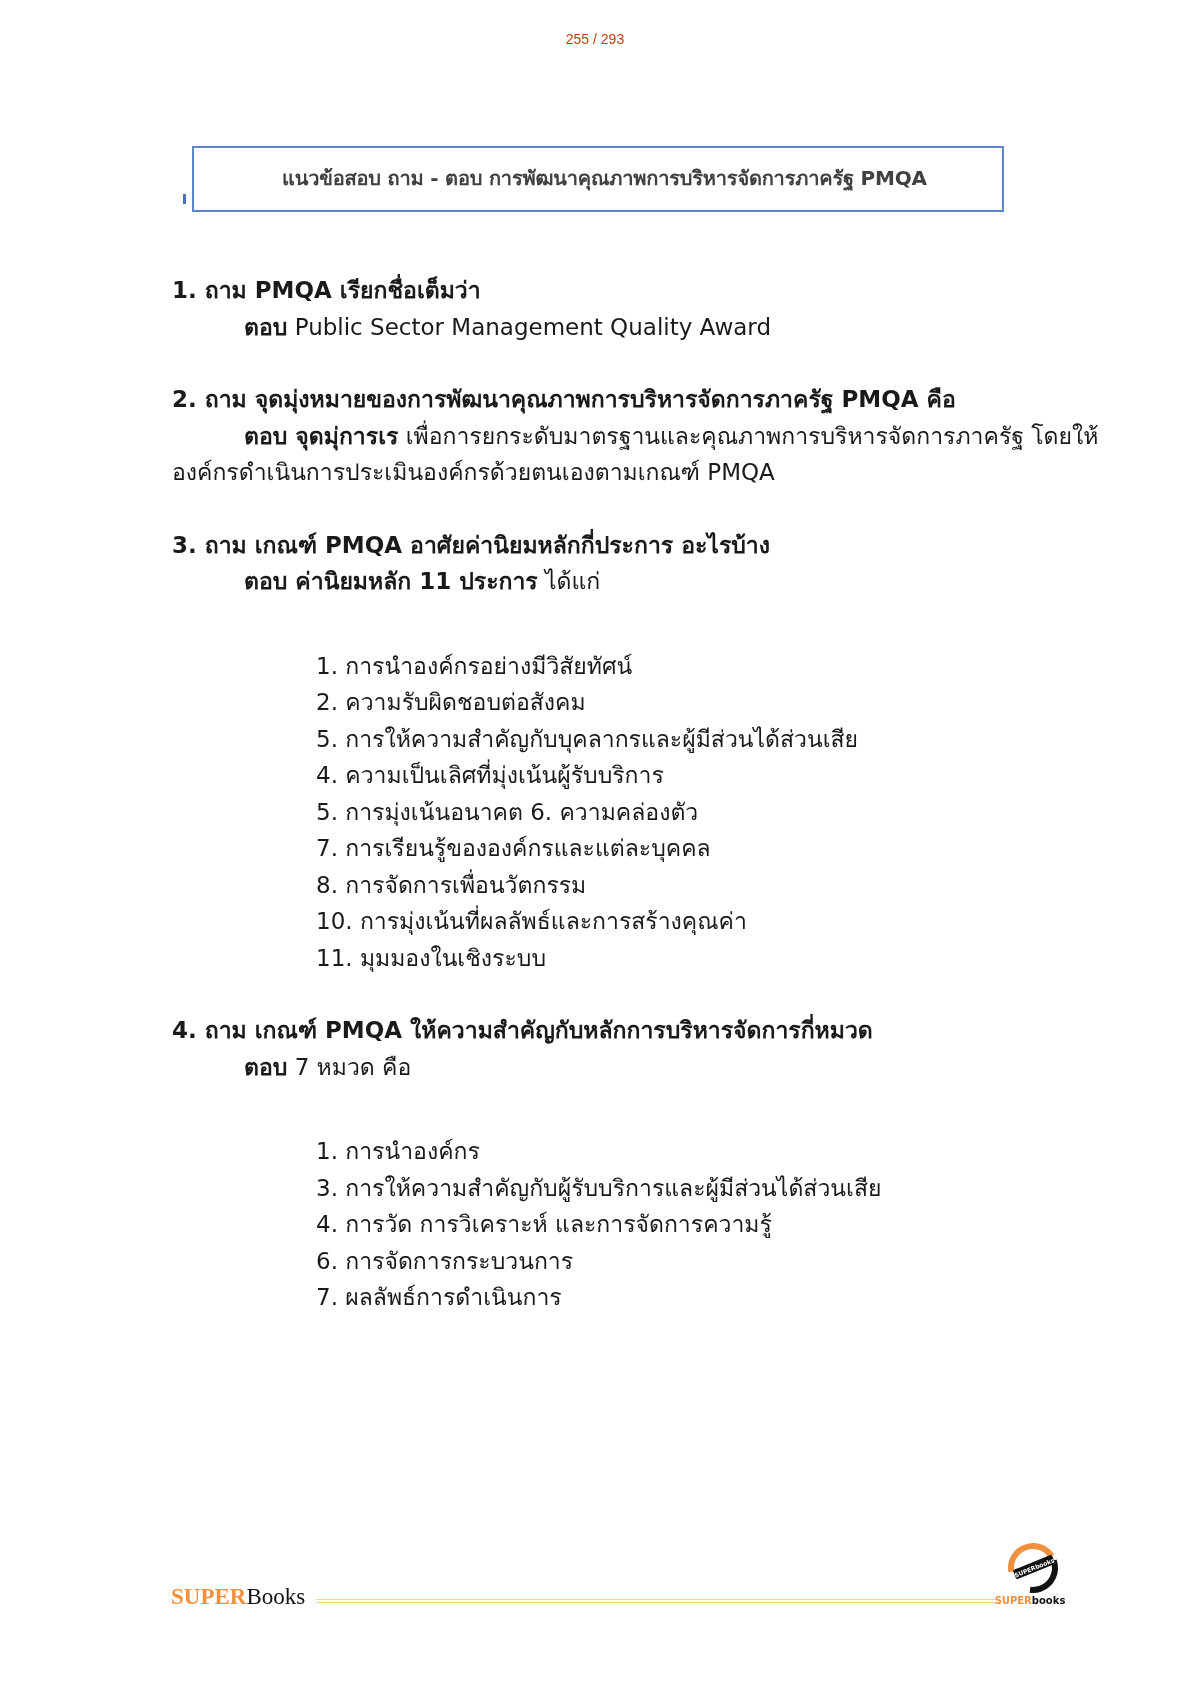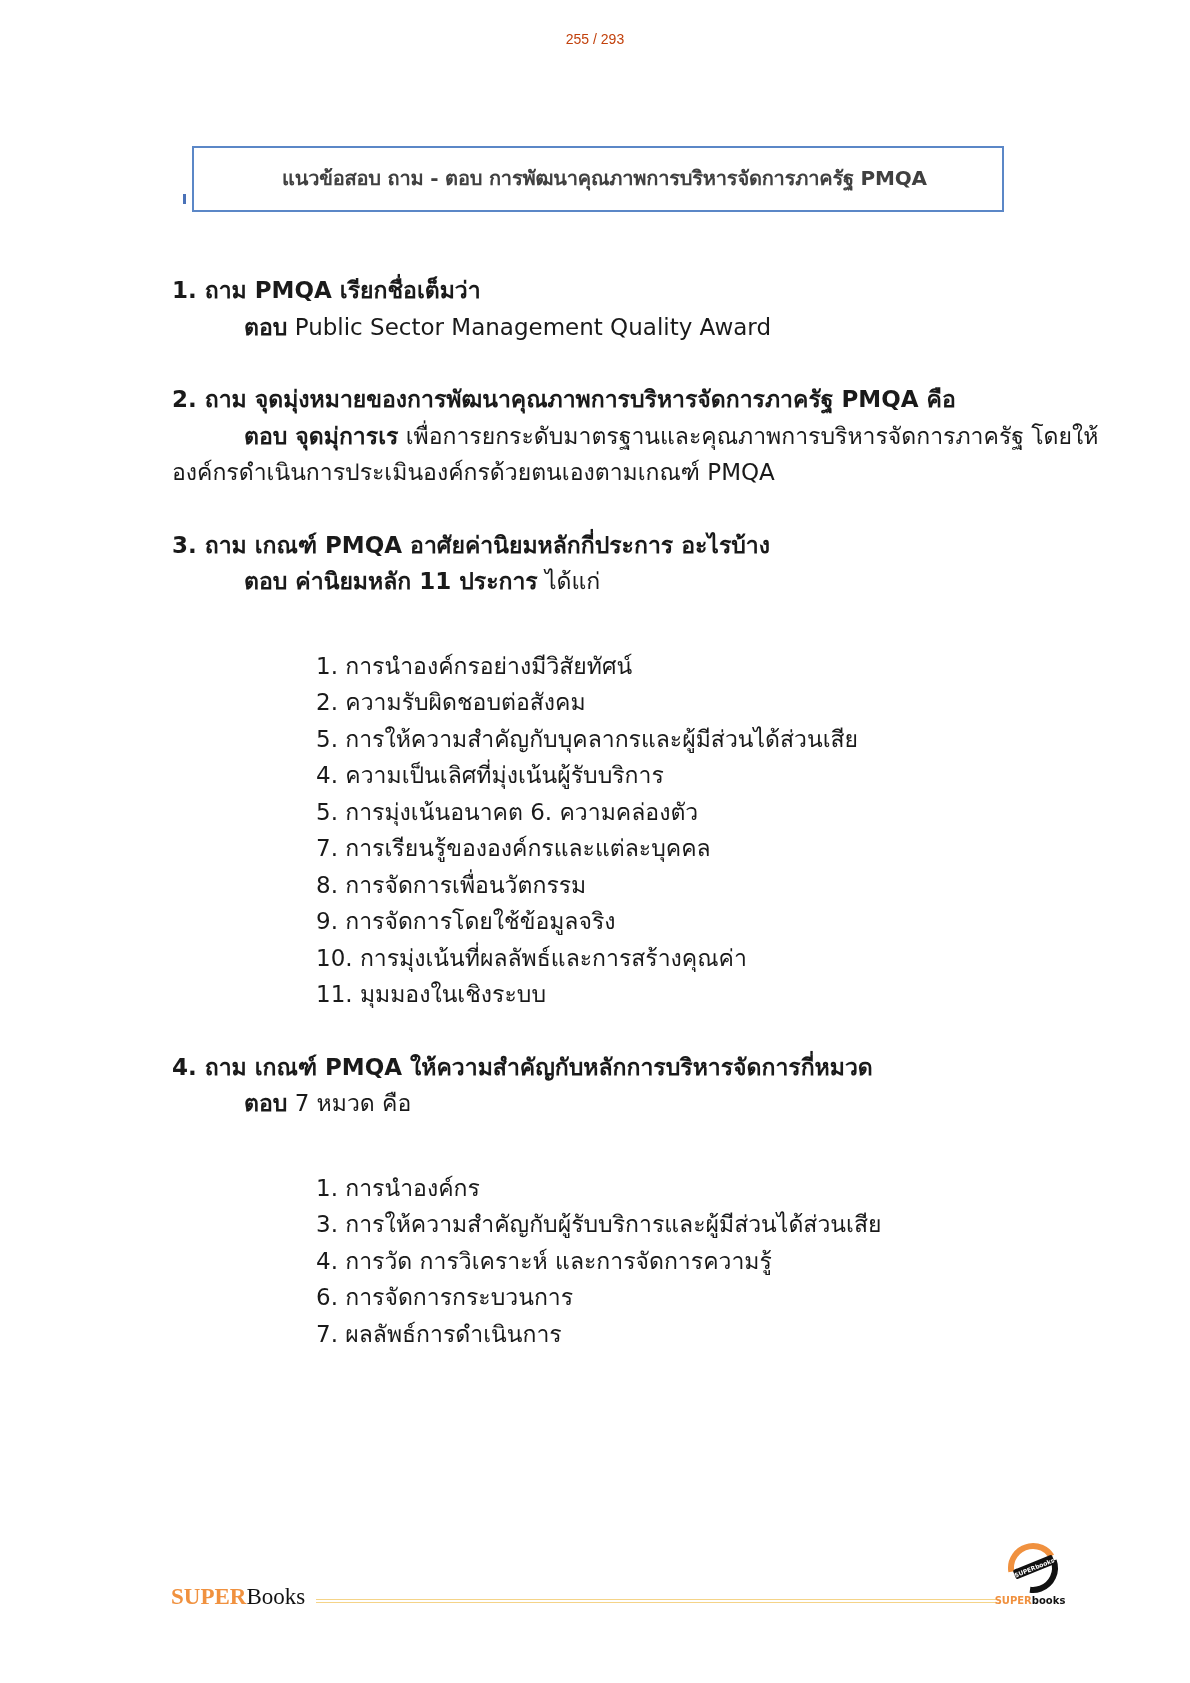--- a/index.html
+++ b/index.html
@@ -153,21 +153,20 @@
     <div class="q">3. ถาม เกณฑ์ PMQA อาศัยค่านิยมหลักกี่ประการ อะไรบ้าง</div>
     <div class="a"><b>ตอบ ค่านิยมหลัก 11 ประการ</b><span> ได้แก่</span></div>
     <div class="list">
       <div class="list-item">1. การนำองค์กรอย่างมีวิสัยทัศน์</div>
       <div class="list-item">2. ความรับผิดชอบต่อสังคม</div>
       <div class="list-item">5. การให้ความสำคัญกับบุคลากรและผู้มีส่วนได้ส่วนเสีย</div>
       <div class="list-item">4. ความเป็นเลิศที่มุ่งเน้นผู้รับบริการ</div>
       <div class="list-item">5. การมุ่งเน้นอนาคต 6. ความคล่องตัว</div>
       <div class="list-item">7. การเรียนรู้ขององค์กรและแต่ละบุคคล</div>
       <div class="list-item">8. การจัดการเพื่อนวัตกรรม</div>
-      <div class="list-item">9. การจัดการโดยใช้ข้อมูลจริง</div>
       <div class="list-item">10. การมุ่งเน้นที่ผลลัพธ์และการสร้างคุณค่า</div>
       <div class="list-item">11. มุมมองในเชิงระบบ</div>
     </div>
   </div>
 
   <div class="section">
     <div class="q">4. ถาม เกณฑ์ PMQA ให้ความสำคัญกับหลักการบริหารจัดการกี่หมวด</div>
     <div class="a"><b>ตอบ</b><span> 7 หมวด คือ</span></div>
     <div class="list">
       <div class="list-item">1. การนำองค์กร</div>

